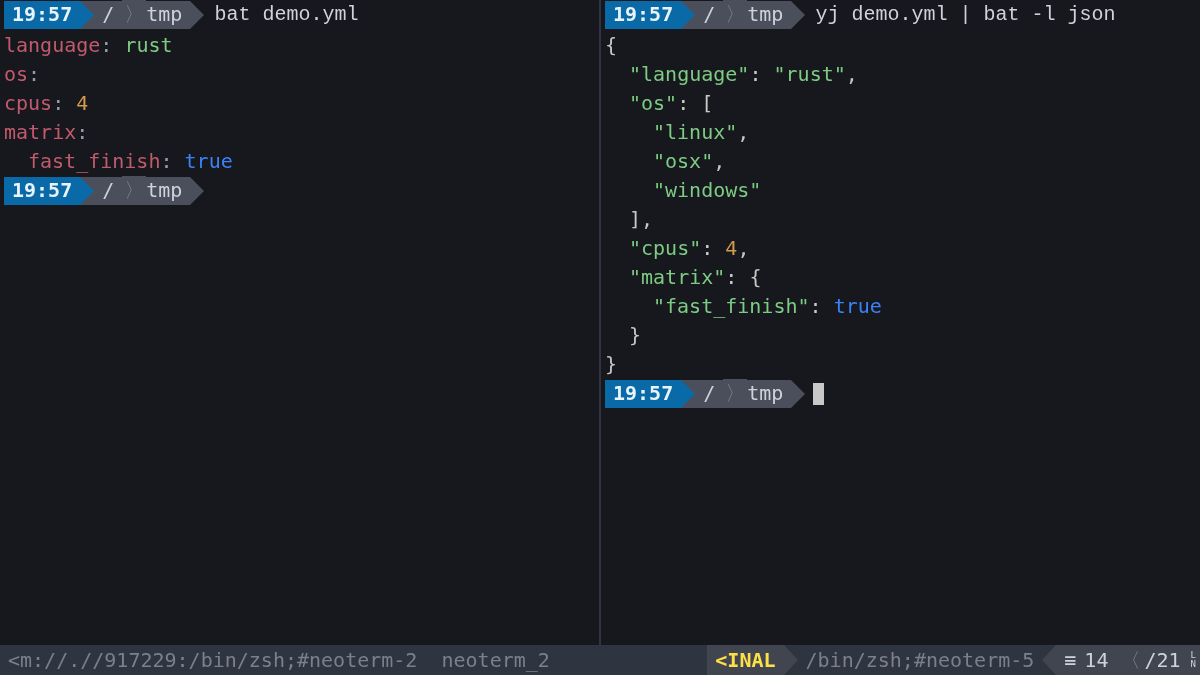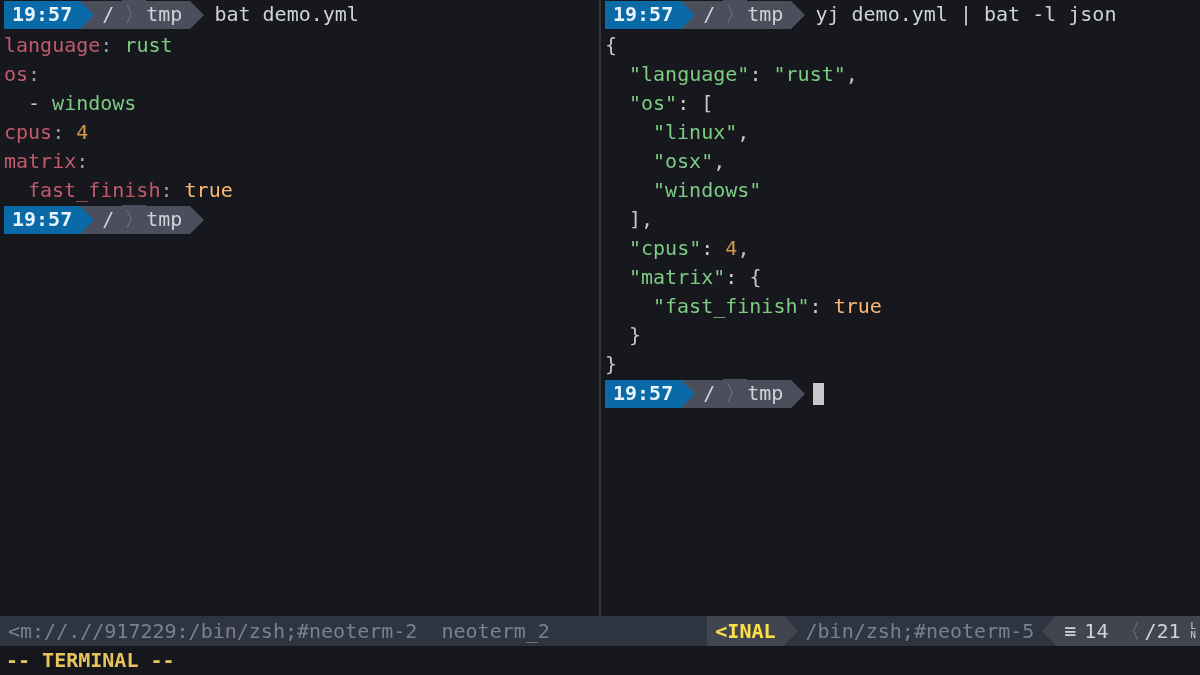--- a/index.html
+++ b/index.html
@@ -42,40 +42,40 @@
     margin-bottom: 2px;
   }
   .seg {
     display: inline-flex;
     align-items: center;
     padding: 0 8px;
     height: 28px;
   }
   .seg-time { background: #0a6aa8; color: #e8f3fa; font-weight: 600; }
   .seg-root { background: #4a4f5b; color: #cfd2da; }
-  .seg-cmd  { color: #cfd2da; padding-left: 10px; }
+  .seg-cmd  { color: #cfd2da; padding-left: 10px; font-family: Liberation Mono, monospace; }
   .arrow {
     width: 0; height: 0;
     border-top: 14px solid transparent;
     border-bottom: 14px solid transparent;
   }
   .arrow-time { border-left: 14px solid #0a6aa8; }
   .arrow-root { border-left: 14px solid #4a4f5b; }
   .arrow-into-root { background: #4a4f5b; }
   .arrow-into-term { background: transparent; }
   .chev { color: #7a808c; padding: 0 2px; }
 
   .line { white-space: pre; }
   .tok-key   { color: #c15a6d; text-align: right; }
   .tok-keyjson { color: #7ecb83; }
   .tok-str   { color: #7ecb83; text-align: right; }
   .tok-punc  { color: #c8c8c8; }
   .tok-punc-dim  { color: #989ba6; }
   .tok-num   { color: #d19a4c; }
-  .tok-bool  { color: #fdba74; }
+  .tok-bool  { color: #3b82f6; }
   .tok-dash  { color: #c8c8c8; }
   .indent1 { padding-left: 24px; }
   .indent2 { padding-left: 48px; }
 
   .cursor {
     display: inline-block;
     width: 11px; height: 22px;
     background: #c8c8c8;
     vertical-align: text-bottom;
     margin-left: 8px;
@@ -143,21 +143,20 @@
         <span class="arrow arrow-time arrow-into-root"></span>
         <span class="seg seg-root">/</span>
         <span class="chev seg-root">〉</span>
         <span class="seg seg-root" style="padding-left:0">tmp</span>
         <span class="arrow arrow-root arrow-into-term"></span>
         <span class="seg-cmd">bat demo.yml</span>
       </div>
 
       <div class="line"><span class="tok-key">language</span><span class="tok-punc-dim">: </span><span class="tok-str">rust</span></div>
       <div class="line"><span class="tok-key">os</span><span class="tok-punc-dim">:</span></div>
-      <div class="line indent1"><span class="tok-dash">- </span><span class="tok-str">windows</span></div>
       <div class="line"><span class="tok-key">cpus</span><span class="tok-punc-dim">: </span><span class="tok-num">4</span></div>
       <div class="line"><span class="tok-key">matrix</span><span class="tok-punc-dim">:</span></div>
       <div class="line indent1"><span class="tok-key">fast_finish</span><span class="tok-punc-dim">: </span><span class="tok-bool">true</span></div>
 
       <div class="prompt">
         <span class="seg seg-time">19:57</span>
         <span class="arrow arrow-time arrow-into-root"></span>
         <span class="seg seg-root">/</span>
         <span class="chev seg-root">〉</span>
         <span class="seg seg-root" style="padding-left:0">tmp</span>
@@ -214,17 +213,14 @@
     <span class="segl accent">≡</span>
     <span class="segl accent" style="padding-left:0;">14</span>
     <span class="sep-thin accent">〈</span>
     <span class="segl accent" style="padding-left:0;">/21</span>
     <span class="ln-stack accent">
       <span>L</span>
       <span>N</span>
     </span>
   </div>
 
-  <div class="status-row2">
-    <span>-- TERMINAL --</span>
-  </div>
 
 </div>
 
 </body></html>

